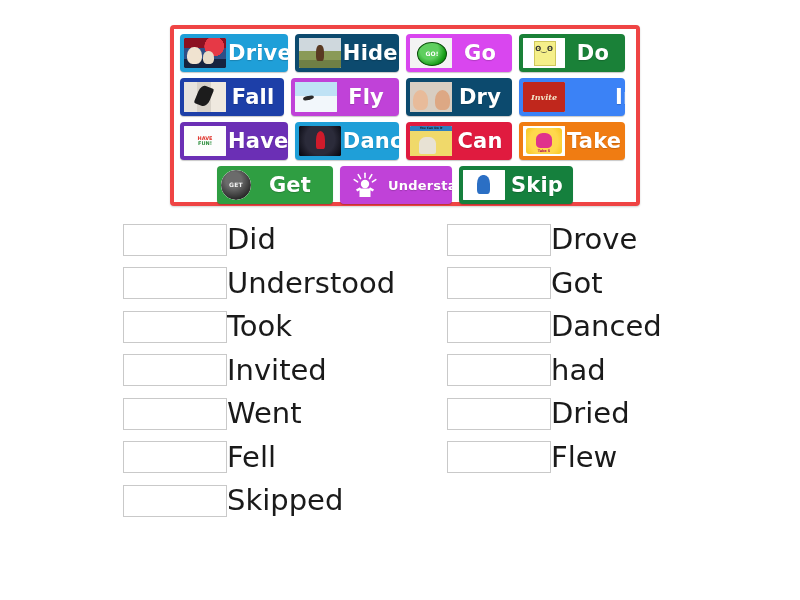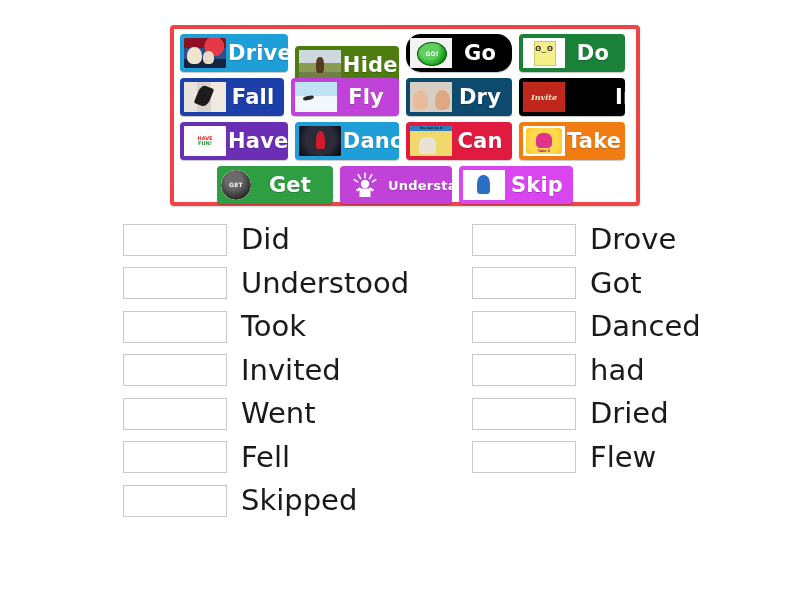--- a/index.html
+++ b/index.html
@@ -146,62 +146,62 @@
     position: absolute;
     left: 0;
     top: 218px;
     width: 800px;
   }
   .col {
     position: absolute;
     top: 0;
   }
   #col-left { left: 123px; }
-  #col-right { left: 472px; }
+  #col-right { left: 447px; }
   .answer-row {
     display: flex;
     align-items: center;
     height: 43.5px;
   }
   .dropzone {
     width: 104px;
     height: 32px;
     border: 1px solid #c9c9c9;
     background: #ffffff;
     box-sizing: border-box;
     flex: 0 0 auto;
     cursor: pointer;
   }
   .answer-text {
-    margin-left: 14px;
+    margin-left: 0;
     font-size: 29px;
     color: #1a1a1a;
     white-space: nowrap;
     line-height: 1;
     font-family: "DejaVu Sans", sans-serif;
   }
 </style>
 </head>
 <body>
 
 <div id="tile-panel">
     <div class="tile-row">
       <div class="tile" style="background: rgb(31, 159, 216); width: 116px;">
         <div class="thumb">
           <div class="art art-drive"></div>
         </div>
         <div class="tlabel">Drive</div>
       </div>
-      <div class="tile" style="background: #4d7c0f; width: 112px; margin-top: 12px;">
+      <div class="tile" style="background: #0c4a6e; width: 112px;">
         <div class="thumb">
           <div class="art art-hide"></div>
         </div>
         <div class="tlabel">Hide</div>
       </div>
-      <div class="tile" style="background: #000000; width: 114px; border-radius: 15px;">
+      <div class="tile" style="background: #d946ef; width: 114px;">
         <div class="thumb">
           <div class="art art-go"></div>
         </div>
         <div class="tlabel">Go</div>
       </div>
       <div class="tile" style="background: rgb(26, 129, 56); width: 114px;">
         <div class="thumb">
           <div class="art art-do"></div>
           <div class="do-face">ʘ‿ʘ</div>
         </div>
@@ -220,21 +220,21 @@
           <div class="art art-fly"></div>
         </div>
         <div class="tlabel">Fly</div>
       </div>
       <div class="tile" style="background: #0c4a6e; width: 114px;">
         <div class="thumb">
           <div class="art art-dry"></div>
         </div>
         <div class="tlabel">Dry</div>
       </div>
-      <div class="tile" style="background: #000000; width: 114px; gap: 48px;">
+      <div class="tile" style="background: #3b82f6; width: 114px; gap: 48px;">
         <div class="thumb">
           <div class="art art-invite"></div>
           <span class="thumb-text invite-t">Invite</span>
         </div>
         <div class="tlabel">Invite</div>
       </div>
     </div>
     <div class="tile-row">
       <div class="tile" style="background: rgb(107, 47, 181); width: 116px;">
         <div class="thumb">
@@ -290,21 +290,21 @@
                 <line x1="13" y1="6.6" x2="13" y2="2.2"></line>
                 <line x1="8.6" y1="7.6" x2="6.2" y2="3.6"></line>
                 <line x1="17.4" y1="7.6" x2="19.8" y2="3.6"></line>
                 <line x1="5.6" y1="10.8" x2="2.2" y2="8.6"></line>
                 <line x1="20.4" y1="10.8" x2="23.8" y2="8.6"></line>
               </g>
             </svg></div>
         </div>
         <div class="tlabel">Understand</div>
       </div>
-      <div class="tile" style="background: #d946ef; width: 114px;">
+      <div class="tile" style="background: #15803d; width: 114px;">
         <div class="thumb">
           <div class="art art-skip"></div>
         </div>
         <div class="tlabel">Skip</div>
       </div>
     </div>
   </div>
 
 <div id="answers">
   <div class="col" id="col-left">

